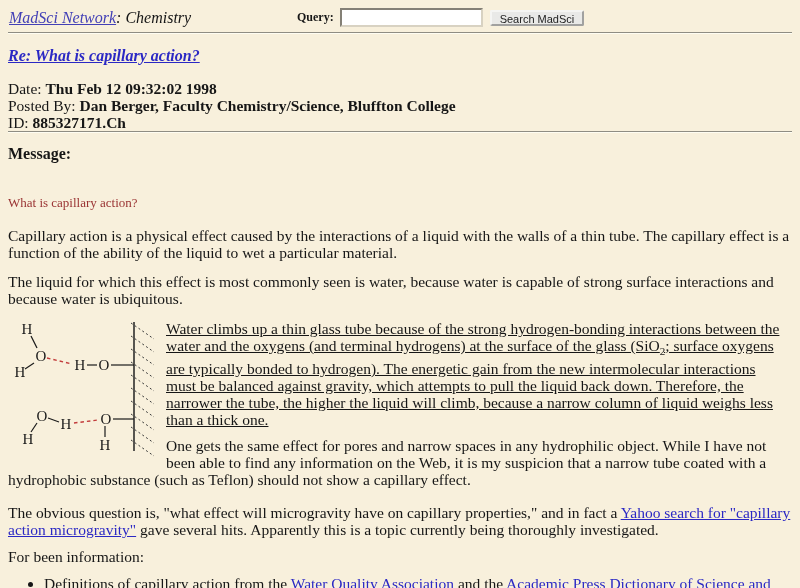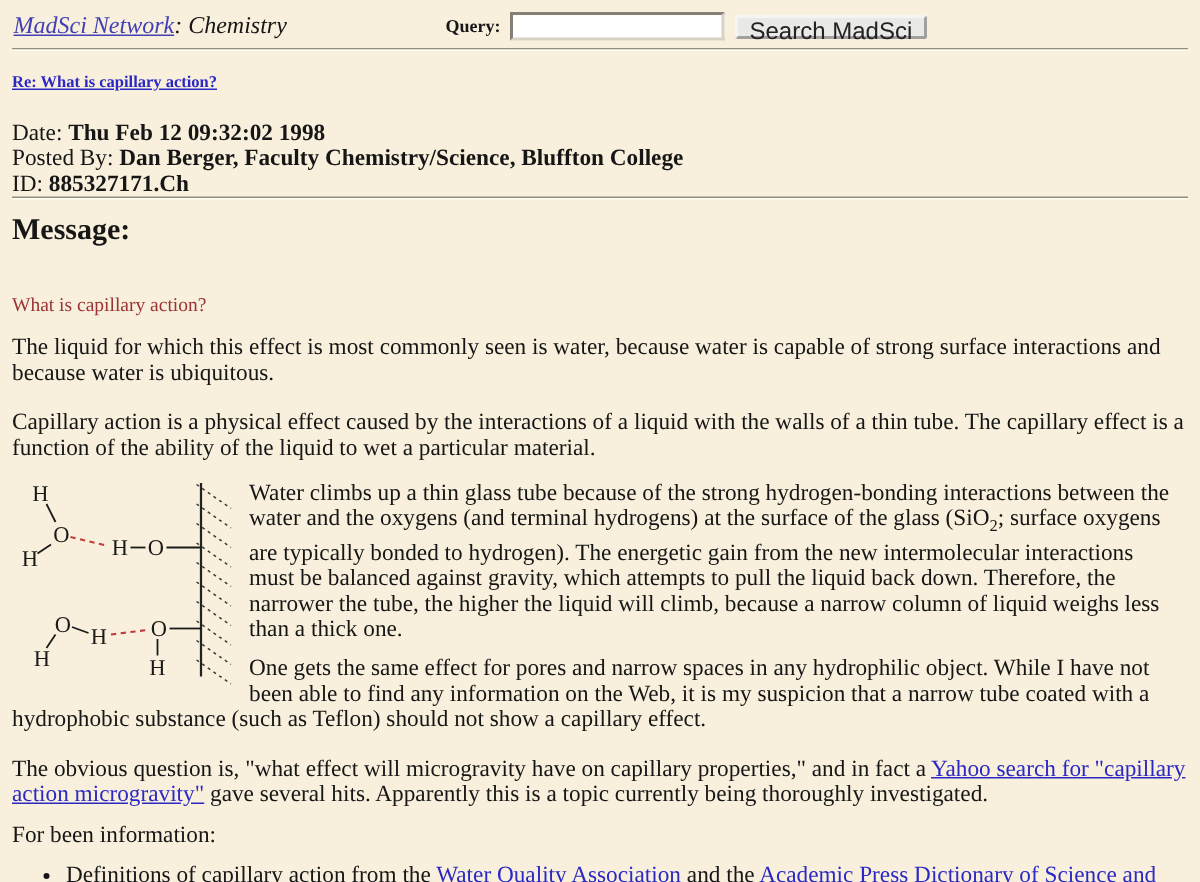--- a/index.html
+++ b/index.html
@@ -28,53 +28,53 @@
     background: #ffffff;
     font-family: "Liberation Sans", sans-serif;
     font-size: 12px;
     padding: 1px 3px;
   }
   .search-btn {
     margin-left: 7px;
     height: 16px;
     padding: 1px 8px 2px 8px;
     font-family: "Liberation Sans", sans-serif;
-    font-size: 16px;
+    font-size: 11px;
     color: #222;
     background: #e9e9e7;
     border: 2px outset #f5f5f3;
     border-radius: 2px;
     cursor: pointer;
   }
   hr.rule {
     border: none;
     border-top: 1px solid #8f8d83;
     border-bottom: 1px solid #fffdf2;
     height: 0; margin: 0;
   }
   .hr1 { margin-top: 7px; }
   .hr2 { margin-top: 12px; }
 
-  .post-title { margin-top: 13px; font-size: 11px; font-weight: bold; }
+  .post-title { margin-top: 13px; font-size: 16px; font-weight: bold; font-style: italic; }
   .meta { margin-top: 16px; }
   .meta div { height: 17px; }
   .meta b { font-weight: bold; }
-  .message-label { margin-top: 12px; font-weight: bold; font-size: 20px; }
+  .message-label { margin-top: 12px; font-weight: bold; font-size: 16px; }
   .question { margin-top: 32px; font-size: 13px; color: #9A3333; }
 
   p.body-par { margin: 16px 0 0 0; }
   p.p2 { margin-top: 12px; }
   .msg-body { margin-top: 13px; }
   .msg-body:after { content: ""; display: block; clear: both; }
   .molecule-fig { float: left; width: 150px; height: 138px; margin: 0 8px 2px 0; }
   .molecule-fig text {
     font-family: "Liberation Serif", serif;
     font-size: 15px; fill: #1a1a1a;
   }
-  p.p3 { margin: 4px; }
+  p.p3 { margin: 4px; text-decoration: underline; }
   p.p4 { margin: 9px 0 0 0; }
   p.p5 { margin-top: 16px; }
   .more-info { margin-top: 10px; }
 
   ul.links {
     margin: 10px 0 0 0;
     padding-left: 36px;
   }
   ul.links li { margin: 0 0 0 0; line-height: 17px; }
   sub { font-size: 11px; }
@@ -104,23 +104,23 @@
     <div><span>Posted By: </span><b>Dan Berger, Faculty Chemistry/Science, Bluffton College</b></div>
     <div><span>ID: </span><b>885327171.Ch</b></div>
   </div>
 
   <hr class="rule hr2">
 
   <div class="message-label">Message:</div>
 
   <div class="question">What is capillary action?</div>
 
+  <p class="body-par p1">Capillary action is a physical effect caused by the interactions of a liquid with the walls of a thin tube. The capillary effect is a function of the ability of the liquid to wet a particular material.</p>
+
   <p class="body-par p2">The liquid for which this effect is most commonly seen is water, because water is capable of strong surface interactions and because water is ubiquitous.</p>
-
-  <p class="body-par p1">Capillary action is a physical effect caused by the interactions of a liquid with the walls of a thin tube. The capillary effect is a function of the ability of the liquid to wet a particular material.</p>
 
   <div class="msg-body">
 
     <svg class="molecule-fig" viewBox="0 0 150 138">
 
       <g>
         <line x1="126" y1="2" x2="126" y2="131" stroke="#222" stroke-width="1.5"></line>
         <g stroke="#3a3a3a" stroke-width="1" stroke-dasharray="2,2.6">
           <line x1="123" y1="3" x2="146" y2="19"></line>
           <line x1="123" y1="16" x2="146" y2="32"></line>

